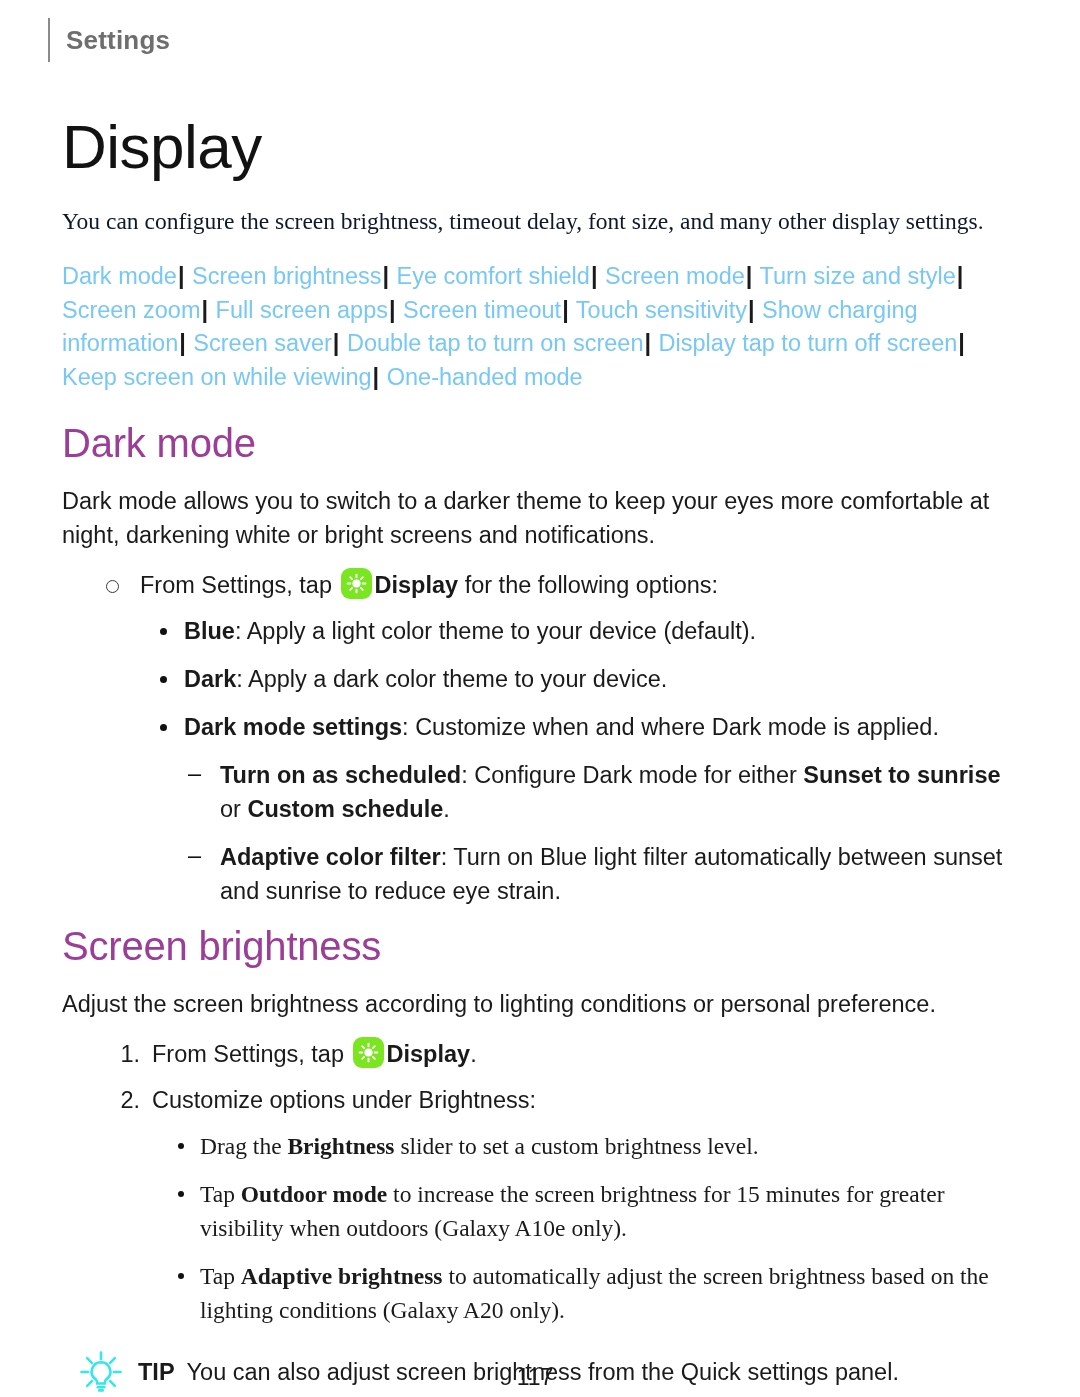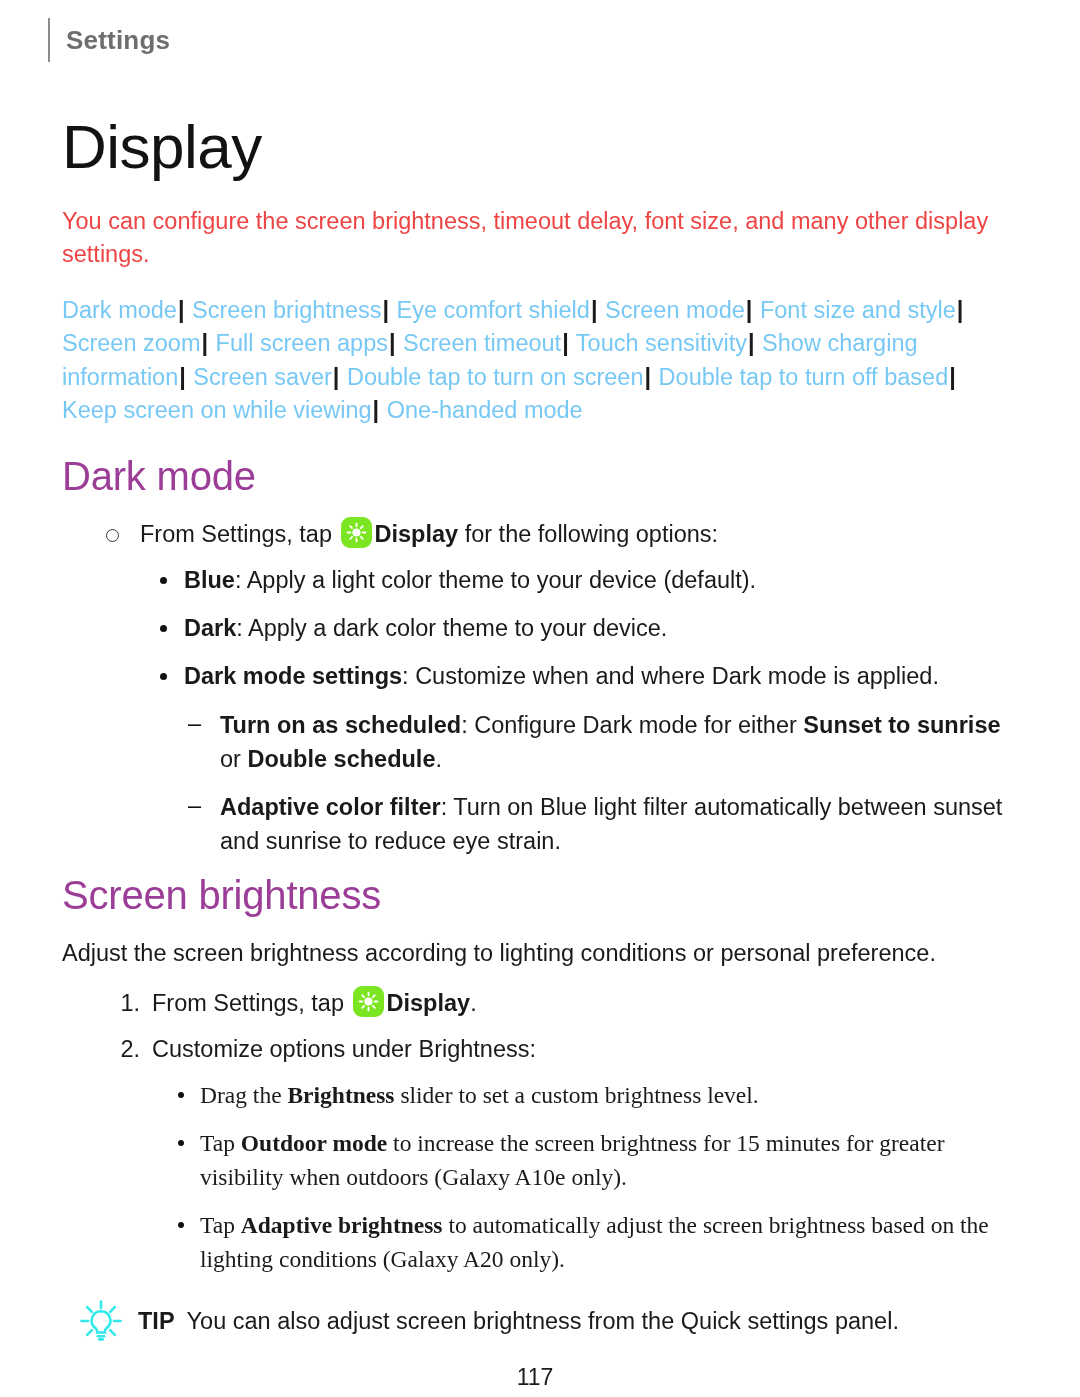--- a/index.html
+++ b/index.html
@@ -51,22 +51,23 @@
     letter-spacing: -0.5px;
     margin: 52px 0 26px 0;
     color: #121212;
     line-height: 1.05;
   }
 
   p.intro {
     font-size: 23.5px;
     line-height: 1.42;
     margin: 16px 0 22px 0;
-    color: #ef4444;
+    color: #0f172a;
     max-width: 935px;
+    font-family: Liberation Serif, serif;
   }
 
   
   .linkbar {
     font-size: 23.5px;
     line-height: 1.42;
     margin: 0 0 26px 0;
     max-width: 965px;
   }
   .linkbar a {
@@ -249,35 +250,36 @@
 
     <h1 class="page-title">Display</h1>
 
     <p class="intro">You can configure the screen brightness, timeout delay, font size, and many other display settings.</p>
 
     <div class="linkbar">
       <a href="#">Dark mode</a><span class="sep">|</span>
       <a href="#">Screen brightness</a><span class="sep">|</span>
       <a href="#">Eye comfort shield</a><span class="sep">|</span>
       <a href="#">Screen mode</a><span class="sep">|</span>
-      <a href="#">Font size and style</a><span class="sep">|</span>
+      <a href="#">Turn size and style</a><span class="sep">|</span>
       <a href="#">Screen zoom</a><span class="sep">|</span>
       <a href="#">Full screen apps</a><span class="sep">|</span>
       <a href="#">Screen timeout</a><span class="sep">|</span>
       <a href="#">Touch sensitivity</a><span class="sep">|</span>
       <a href="#">Show charging information</a><span class="sep">|</span>
       <a href="#">Screen saver</a><span class="sep">|</span>
       <a href="#">Double tap to turn on screen</a><span class="sep">|</span>
-      <a href="#">Double tap to turn off based</a><span class="sep">|</span>
+      <a href="#">Display tap to turn off screen</a><span class="sep">|</span>
       <a href="#">Keep screen on while viewing</a><span class="sep">|</span>
       <a href="#">One-handed mode</a>
     </div>
 
     <h2 class="section">Dark mode</h2>
 
+    <p class="body">Dark mode allows you to switch to a darker theme to keep your eyes more comfortable at night, darkening white or bright screens and notifications.</p>
 
     <ul>
       <li class="step-hollow">
         <span>From Settings, tap </span><span class="app-icon"><svg width="31" height="31" viewBox="0 0 31 31">
               <g stroke="#ffffff" stroke-width="1.9" stroke-linecap="round">
                 <line x1="15.5" y1="6.6" x2="15.5" y2="9.3"></line>
                 <line x1="15.5" y1="21.7" x2="15.5" y2="24.4"></line>
                 <line x1="6.6" y1="15.5" x2="9.3" y2="15.5"></line>
                 <line x1="21.7" y1="15.5" x2="24.4" y2="15.5"></line>
                 <line x1="9.2" y1="9.2" x2="11.1" y2="11.1"></line>
@@ -297,21 +299,21 @@
       <li class="bullet-dot">
         <b>Dark</b><span>: Apply a dark color theme to your device.</span>
       </li>
       <li class="bullet-dot">
         <b>Dark mode settings</b><span>: Customize when and where Dark mode is applied.</span>
       </li>
     </ul>
 
     <ul>
       <li class="bullet-dash">
-        <b>Turn on as scheduled</b><span>: Configure Dark mode for either </span><b>Sunset to sunrise</b><span> or </span><b>Double schedule</b><span>.</span>
+        <b>Turn on as scheduled</b><span>: Configure Dark mode for either </span><b>Sunset to sunrise</b><span> or </span><b>Custom schedule</b><span>.</span>
       </li>
       <li class="bullet-dash">
         <b>Adaptive color filter</b><span>: Turn on Blue light filter automatically between sunset and sunrise to reduce eye strain.</span>
       </li>
     </ul>
 
     <h2 class="section tight">Screen brightness</h2>
 
     <p class="body">Adjust the screen brightness according to lighting conditions or personal preference.</p>
 

